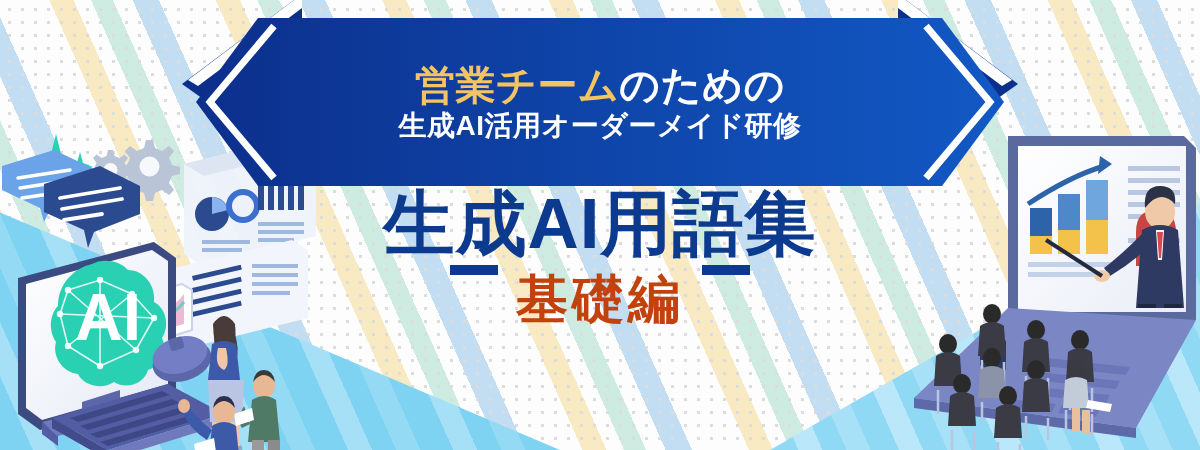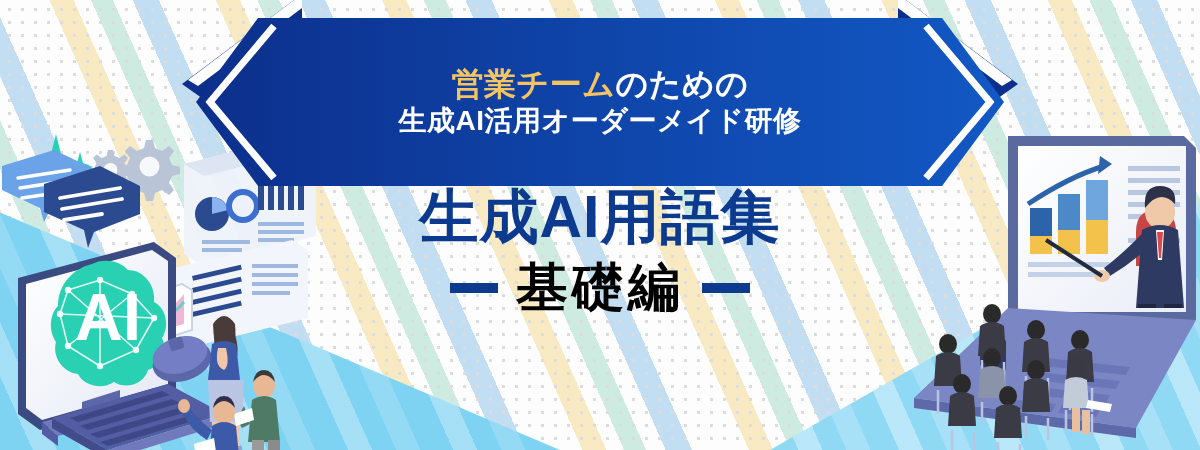--- a/index.html
+++ b/index.html
@@ -104,49 +104,48 @@
     display:flex; flex-direction:column;
     align-items:center; justify-content:center;
     gap:2px;
   }
   .headline-line{
     font-weight:bold;
     letter-spacing:.5px;
     white-space:nowrap;
     line-height:1.12;
   }
-  .headline-line.l1{ font-size:32px; }
+  .headline-line.l1{ font-size:40px; }
   .headline-line.l2{ font-size:28px; color:#ffffff; }
   .hl-gold{ color:#f5c462; }
   .hl-white{ color:#ffffff; }
 
   
   #main-title-block{
     position:absolute;
     left:300px; top:188px;
     width:600px;
     text-align:center;
   }
   #main-title{
-    font-size:59px;
+    font-size:71px;
     font-weight:bold;
     color:#0c3a8f;
     letter-spacing:1px;
     line-height:1.0;
     white-space:nowrap;
   }
   #sub-title{
     margin-top:6px;
     font-size:52px;
     font-weight:bold;
-    color:#000000;
+    color:#c2410c;
     letter-spacing:4px;
     white-space:nowrap;
     display:flex;
-    align-items:center;
     justify-content:center;
     gap:18px;
   }
   .sub-dash{
     display:inline-block;
     width:48px; height:10px;
     background:#0c3a8f;
   }
 
   

